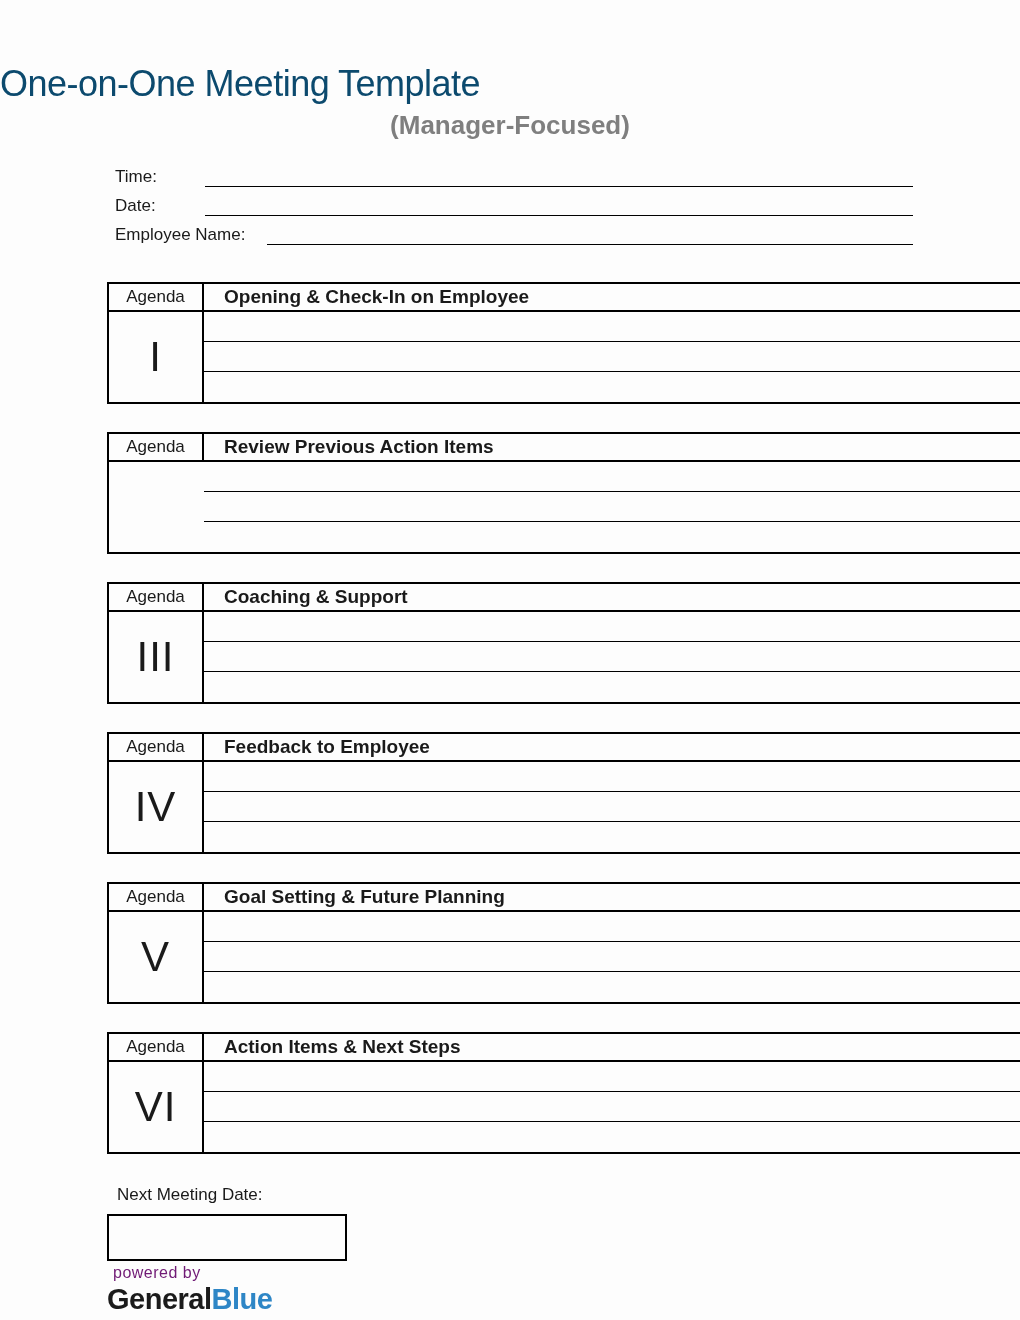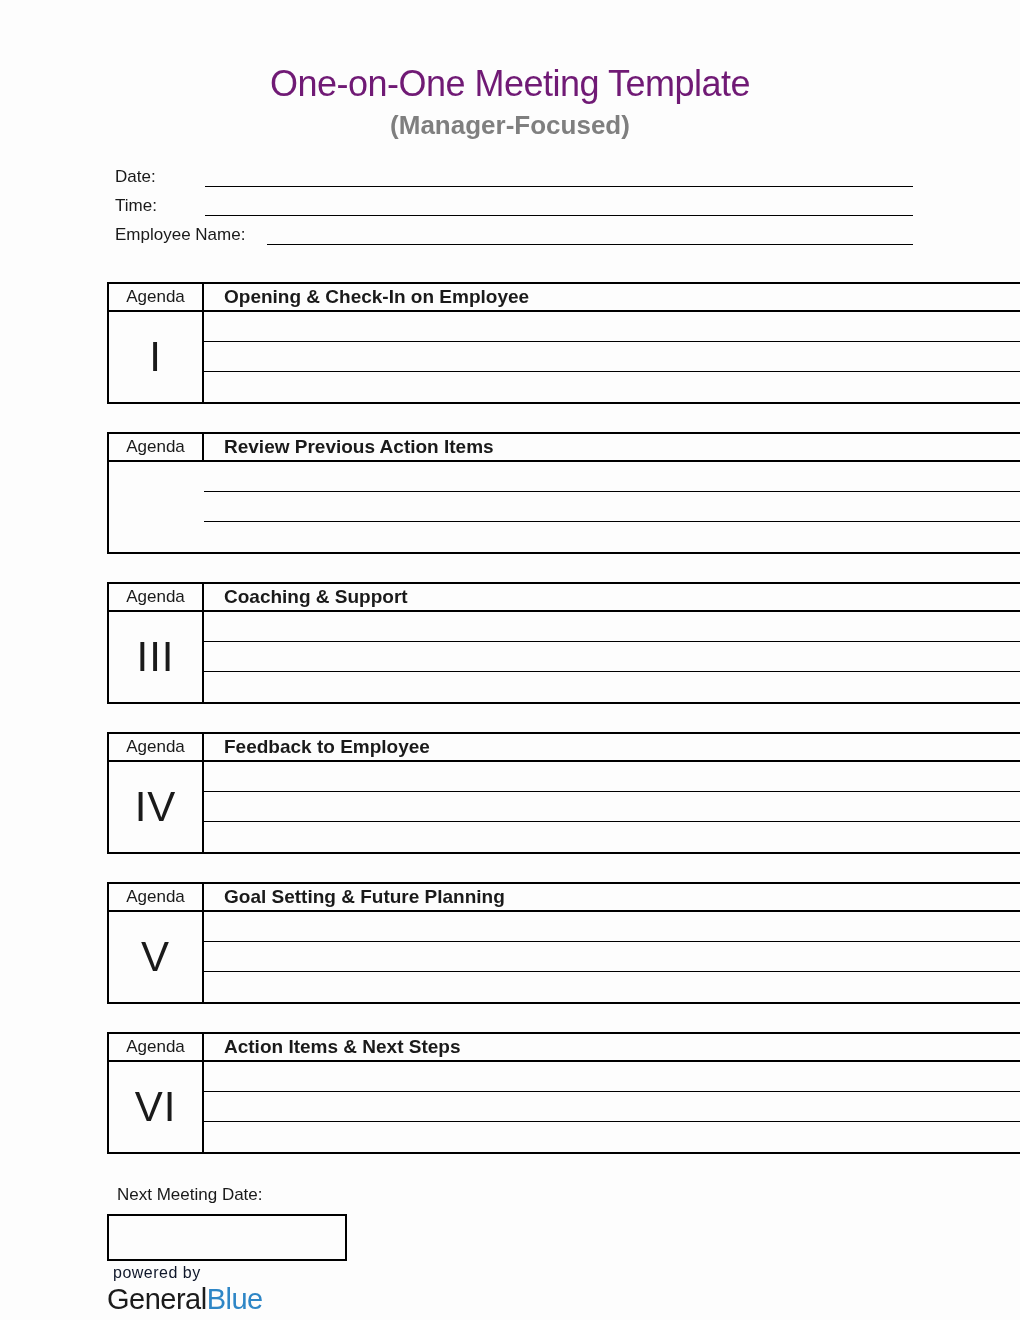--- a/index.html
+++ b/index.html
@@ -9,25 +9,25 @@
     height: 1320px;
     overflow: hidden;
     font-family: "Liberation Sans", sans-serif;
     color: #1a1a1a;
     position: relative;
   }
 
   
   .doc-title {
     margin-top: 62px;
-    text-align: center;
+    text-align: left;
     font-size: 36px;
     font-weight: 500;
     letter-spacing: -0.5px;
-    color: #701a75;
+    color: #0c4a6e;
     line-height: 1.2;
   }
   .doc-subtitle {
     margin-top: 5px;
     text-align: center;
     font-size: 26px;
     font-weight: 700;
     color: #7f7f7f;
     line-height: 1.2;
   }
@@ -107,49 +107,50 @@
   .next-meeting-box {
     margin-top: 9px;
     width: 240px;
     height: 47px;
     border: 2px solid #000;
     background: #fdfdfd;
   }
   .logo { padding-top: 2px; }
   .powered-by {
     font-size: 16px;
-    color: #0f172a;
+    color: #701a75;
     letter-spacing: 0.5px;
     padding-left: 6px;
     line-height: 20px;
   }
   .brand {
     font-size: 29px;
     letter-spacing: -0.5px;
     line-height: 33px;
     white-space: nowrap;
+    font-weight: bold;
   }
   .brand-black { color: #1b1b1b; }
   .brand-blue { color: #2e86c6; }
 </style>
 </head>
 <body>
 
 <main class="page">
 
   <h1 class="doc-title">One-on-One Meeting Template</h1>
   <div class="doc-subtitle">(Manager-Focused)</div>
 
   <div class="fields">
     <div class="field-row">
+      <span class="field-label tab90">Time:</span>
+      <span class="field-line"></span>
+    </div>
+    <div class="field-row">
       <span class="field-label tab90">Date:</span>
-      <span class="field-line"></span>
-    </div>
-    <div class="field-row">
-      <span class="field-label tab90">Time:</span>
       <span class="field-line"></span>
     </div>
     <div class="field-row">
       <span class="field-label gap22">Employee Name:</span>
       <span class="field-line"></span>
     </div>
   </div>
 
   <div class="sections">
 

